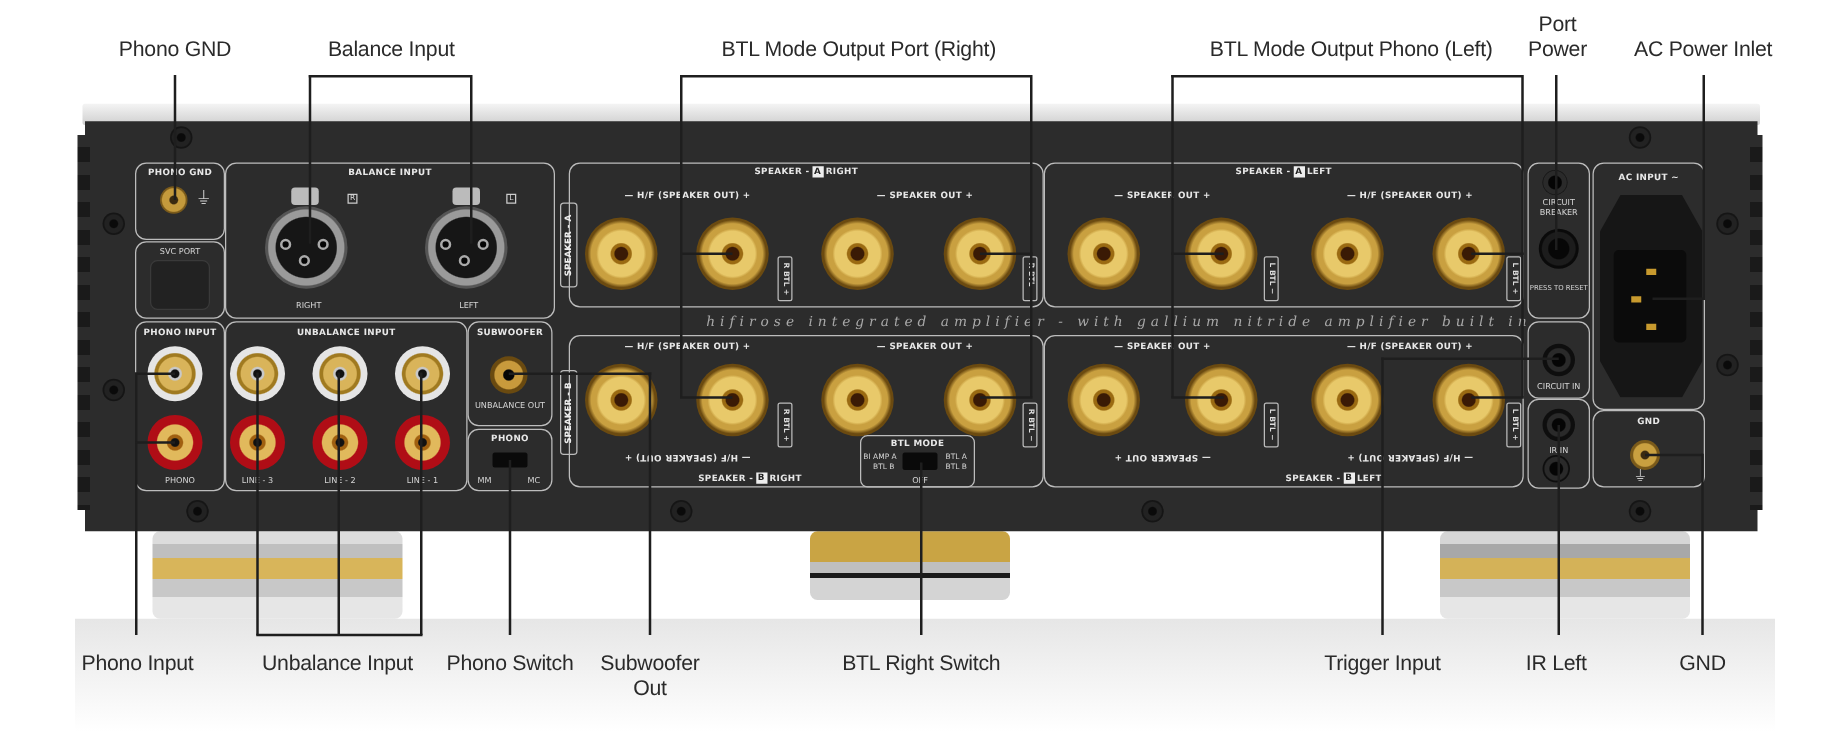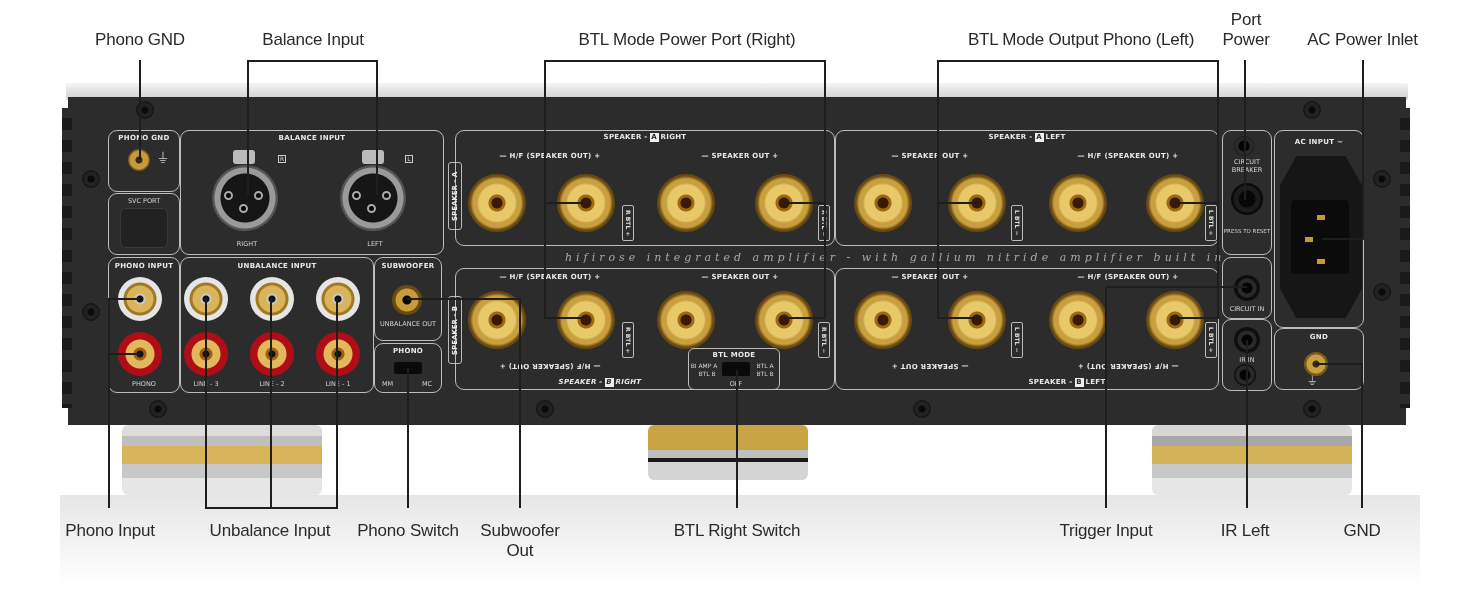--- a/index.html
+++ b/index.html
@@ -122,21 +122,21 @@
 <div class="box" style="left:835px;top:268px;width:384px;height:122px;"></div>
 <div class="side-tag" style="left:448px;top:162px;height:68px;">SPEAKER - A</div>
 <div class="side-tag" style="left:448px;top:296px;height:68px;">SPEAKER - B</div>
 
 <div class="hdr" style="left:455px;top:133px;width:380px;">
   <span>SPEAKER -</span><span class="sqf">A</span><span>RIGHT</span>
 </div>
 <div class="hdr" style="left:835px;top:133px;width:384px;">
   <span>SPEAKER -</span><span class="sqf">A</span><span>LEFT</span>
 </div>
-<div class="hdr" style="left:455px;top:378px;width:290px;font-style:italic;">
+<div class="hdr" style="left:455px;top:378px;width:290px;">
   <span>SPEAKER -</span><span class="sqf">B</span><span>RIGHT</span>
 </div>
 <div class="hdr" style="left:835px;top:378px;width:464px;">
   <span>SPEAKER -</span><span class="sqf">B</span><span>LEFT</span>
 </div>
 
 <div class="hdr" style="left:490px;top:152px;width:120px;font-weight:bold;">— H/F (SPEAKER OUT) +</div>
 <div class="hdr" style="left:680px;top:152px;width:120px;">—    SPEAKER OUT    +</div>
 <div class="hdr" style="left:870px;top:152px;width:120px;">—    SPEAKER OUT    +</div>
 <div class="hdr" style="left:1068px;top:152px;width:120px;">— H/F (SPEAKER OUT) +</div>
@@ -258,21 +258,21 @@
 <div class="line" style="left:1105px;top:286px;width:2px;height:222px;"></div>
 <div class="line" style="left:1105px;top:286px;width:142px;height:2px;"></div>
 
 <div class="line" style="left:1246px;top:340px;width:2px;height:168px;"></div>
 
 <div class="line" style="left:1316px;top:363px;width:46px;height:2px;"></div>
 <div class="line" style="left:1361px;top:363px;width:2px;height:145px;"></div>
 
 <div class="callout" style="left:85px;top:30px;width:110px;">Phono GND</div>
 <div class="callout" style="left:248px;top:30px;width:130px;">Balance Input</div>
-<div class="callout" style="left:552px;top:30px;width:270px;">BTL Mode Power Port (Right)</div>
+<div class="callout" style="left:552px;top:30px;width:270px;">BTL Mode Output Port (Right)</div>
 <div class="callout" style="left:946px;top:30px;width:270px;">BTL Mode Output Phono (Left)</div>
 <div class="callout" style="left:1212px;top:10px;width:68px;">
   <div>Port</div>
   <div>Power</div>
 </div>
 <div class="callout" style="left:1300px;top:30px;width:125px;">AC Power Inlet</div>
 
 <div class="callout" style="left:55px;top:521px;width:110px;">Phono Input</div>
 <div class="callout" style="left:200px;top:521px;width:140px;">Unbalance Input</div>
 <div class="callout" style="left:352px;top:521px;width:112px;">Phono Switch</div>

